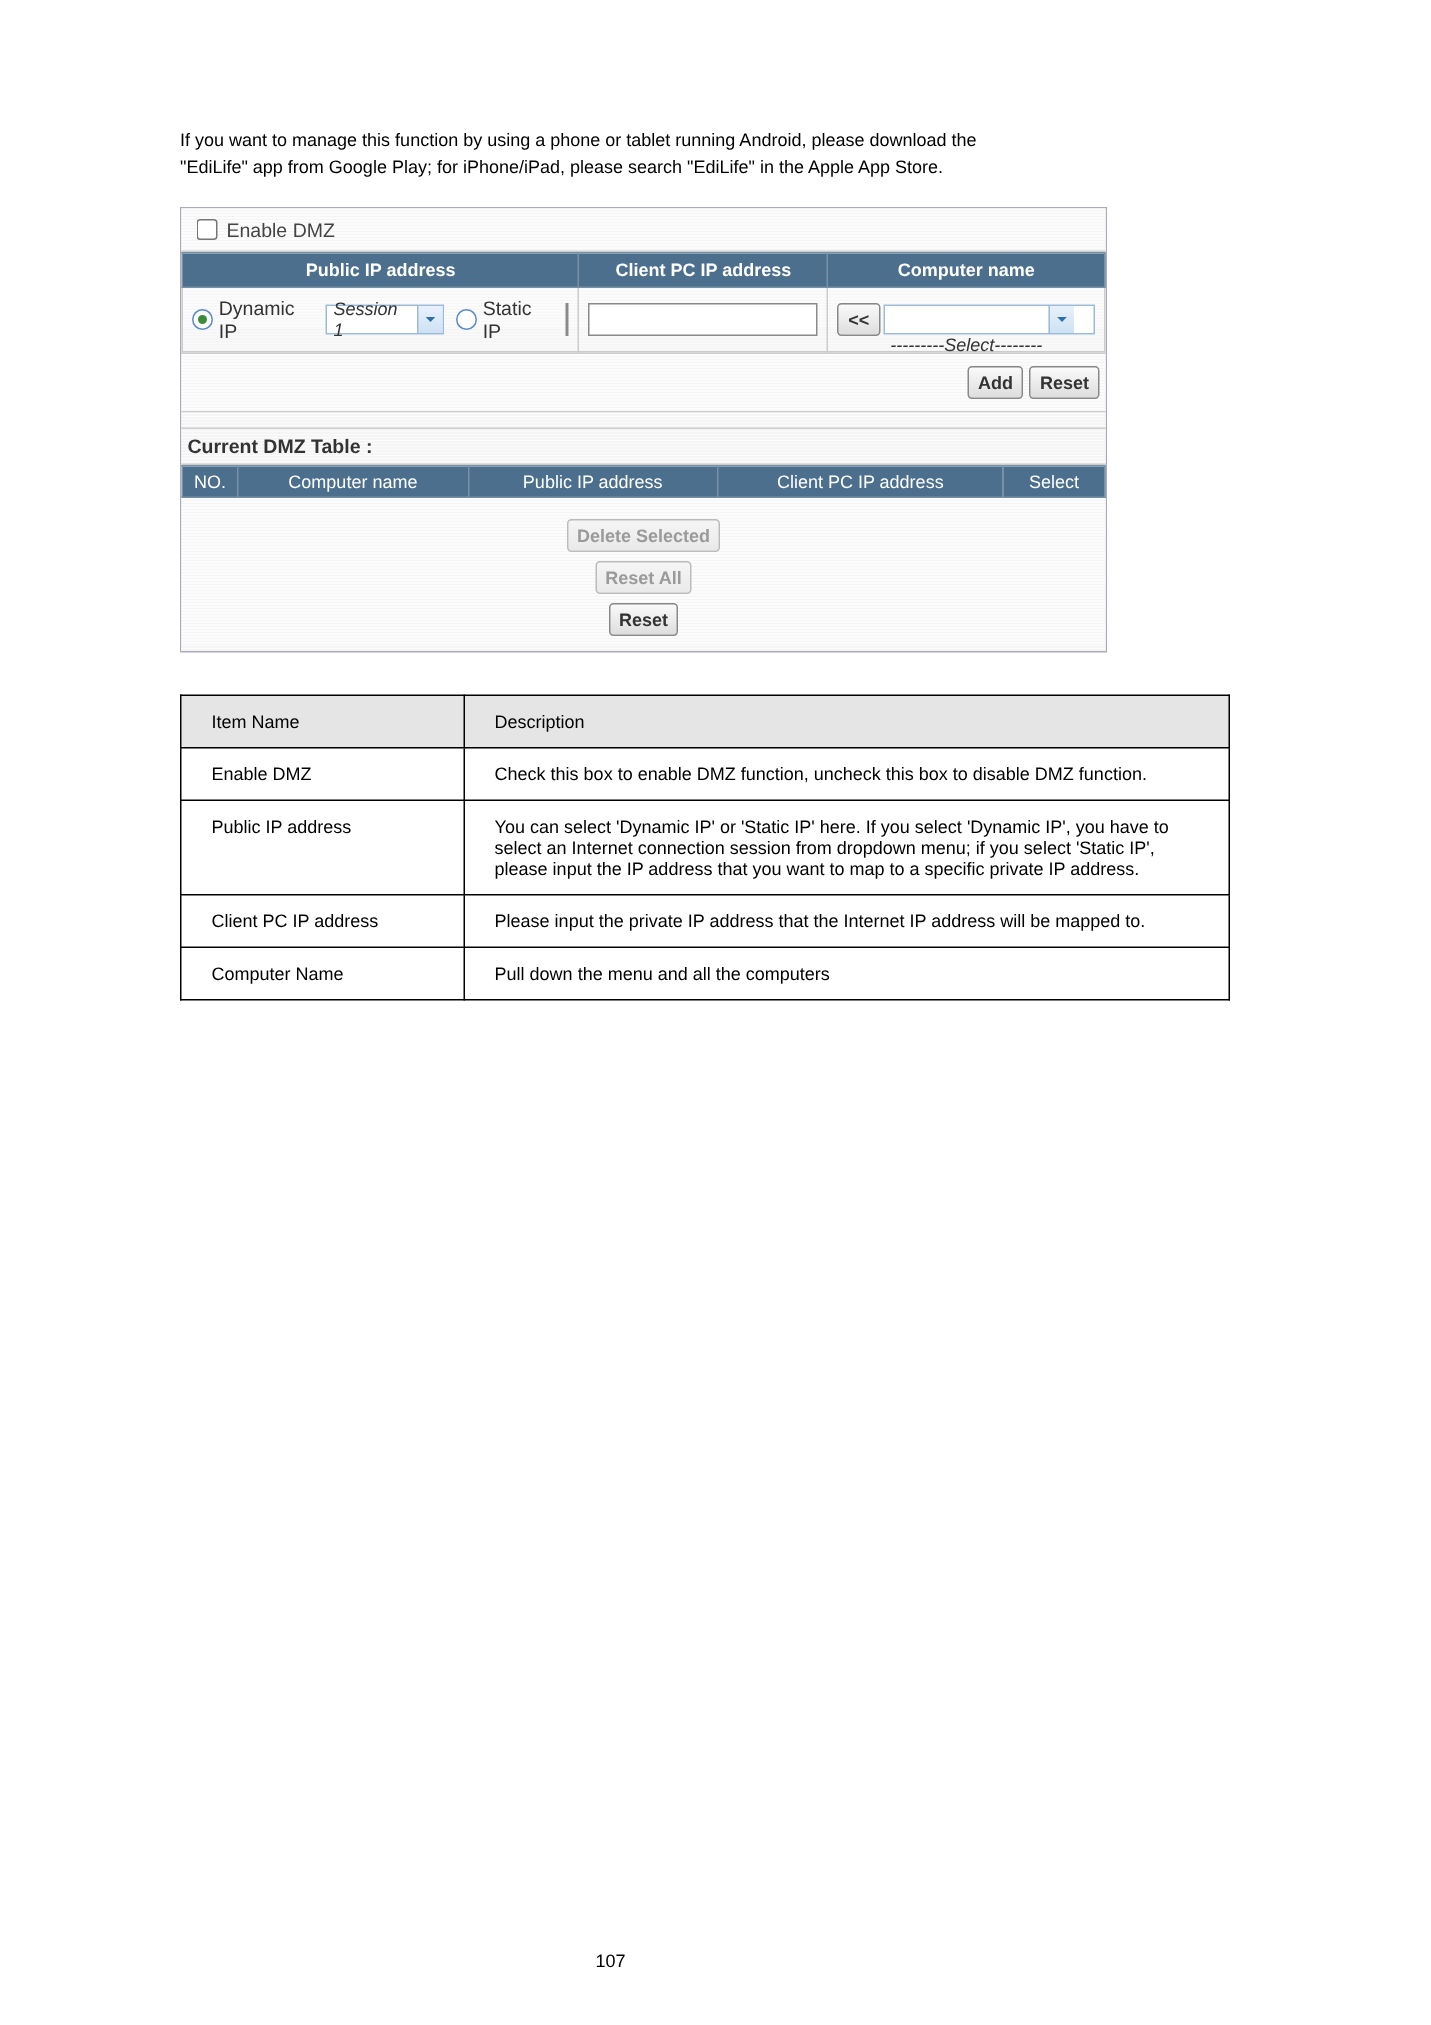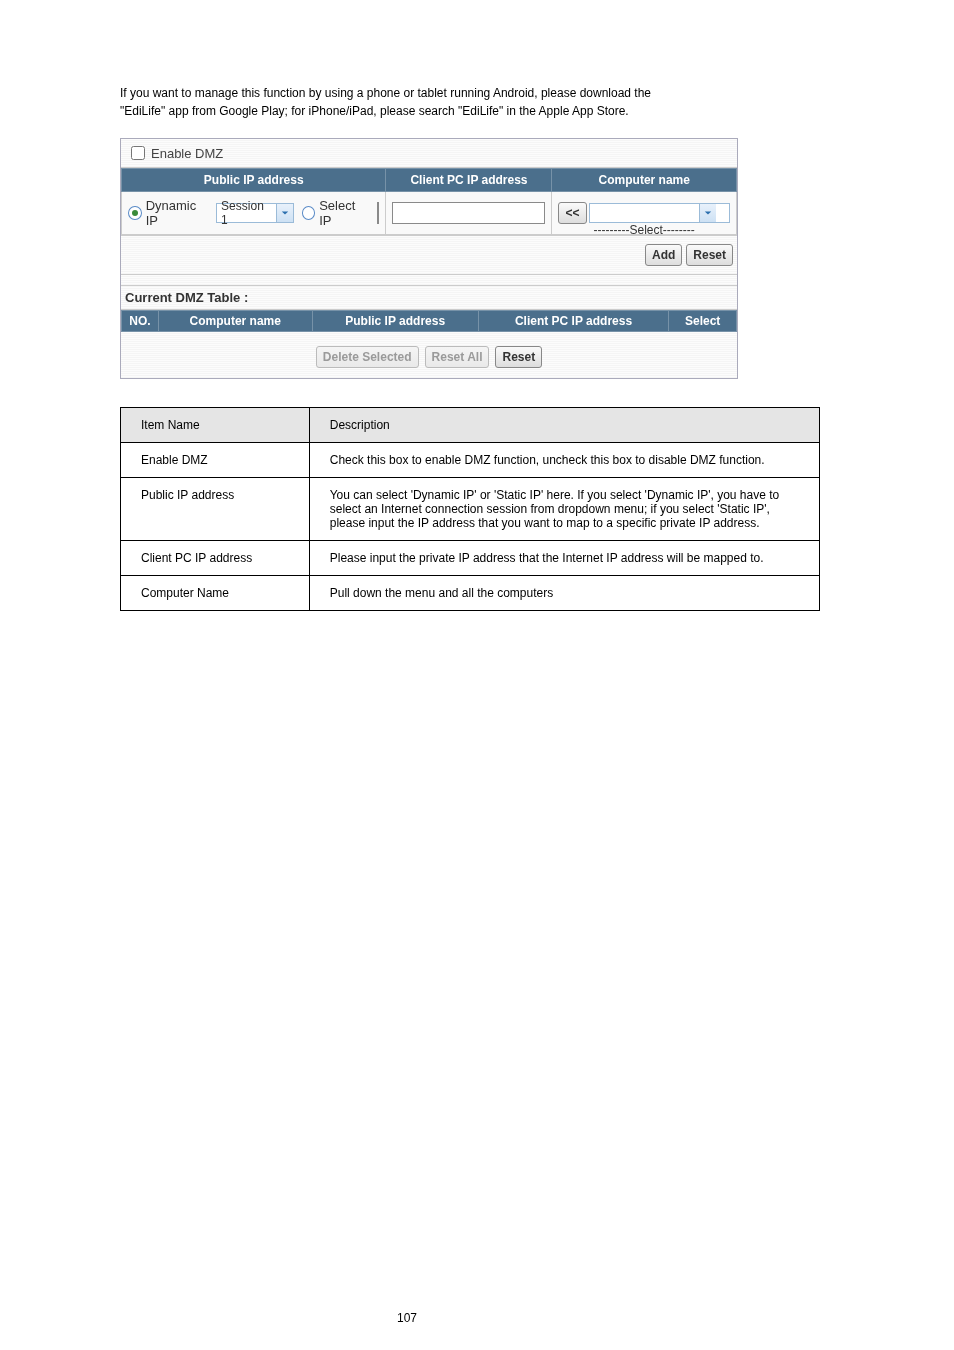--- a/index.html
+++ b/index.html
@@ -107,20 +107,21 @@
   .select-faux {
     display: inline-flex;
     align-items: center;
     border: 1px solid #9bbbd8;
     background: #fff;
     font-size: 12px;
     height: 20px;
     box-sizing: border-box;
     padding-left: 4px;
     color: #333;
+    font-style: italic;
   }
   .select-faux .arrow {
     display: inline-flex;
     align-items: center;
     justify-content: center;
     width: 16px;
     margin-left: 4px;
     color: #2b6fae;
     background: linear-gradient(#e8f1fb,#cde1f4);
     border-left: 1px solid #9bbbd8;
@@ -188,36 +189,37 @@
     background:
       repeating-linear-gradient(0deg,#f5f5f5 0,#f5f5f5 1px,#fcfcfc 1px,#fcfcfc 2px);
   }
   table.listtable {
     width: 100%;
     border-collapse: collapse;
   }
   table.listtable th {
     background: #4b6f8c;
     color: #fff;
-    font-weight: bold;
+    font-weight: normal;
     font-size: 12px;
     padding: 3px 4px;
     border: 1px solid #7792a8;
     text-align: center;
     white-space: nowrap;
     margin-left: 12px;
   }
   .action-row {
     display: flex;
     justify-content: center;
     align-items: center;
     gap: 6px;
     padding: 14px 4px 10px;
     background:
       repeating-linear-gradient(0deg,#f5f5f5 0,#f5f5f5 1px,#fcfcfc 1px,#fcfcfc 2px);
+    flex-direction: column;
   }
   .apply-row {
     display: flex;
     justify-content: flex-end;
     gap: 16px;
     padding: 8px 32px 10px;
     background:
       repeating-linear-gradient(0deg,#f5f5f5 0,#f5f5f5 1px,#fcfcfc 1px,#fcfcfc 2px);
   }
   .apply-row .btn.plain {
@@ -243,21 +245,21 @@
     padding: 10px 20px;
     text-align: left;
     vertical-align: top;
   }
   table.infotable thead th {
     background: #e5e5e5;
     font-weight: normal;
   }
   .pagenum {
     position: absolute;
-    bottom: 25px;
+    bottom: 36px;
     left: 0;
     width: 100%;
     text-align: center;
     font-size: 12px;
     color: #000;
   }
 </style>
 </head>
 <body>
 
@@ -295,21 +297,21 @@
                   <span>Session 1</span>
                   <span class="arrow">
                     <svg width="8" height="8" viewBox="0 0 10 10">
                           <path d="M1 3 L5 7 L9 3 Z" fill="#2b6fae"></path>
                         </svg>
                   </span>
                 </span>
               </div>
               <div class="radio-row">
                 <span class="radio"></span>
-                <span>Select IP</span>
+                <span>Static IP</span>
                 <span style="flex:1; margin-left:4px;">
                   <div class="text-input"></div>
                 </span>
               </div>
             </div>
           </td>
           <td>
             <div class="text-input"></div>
           </td>
           <td>

